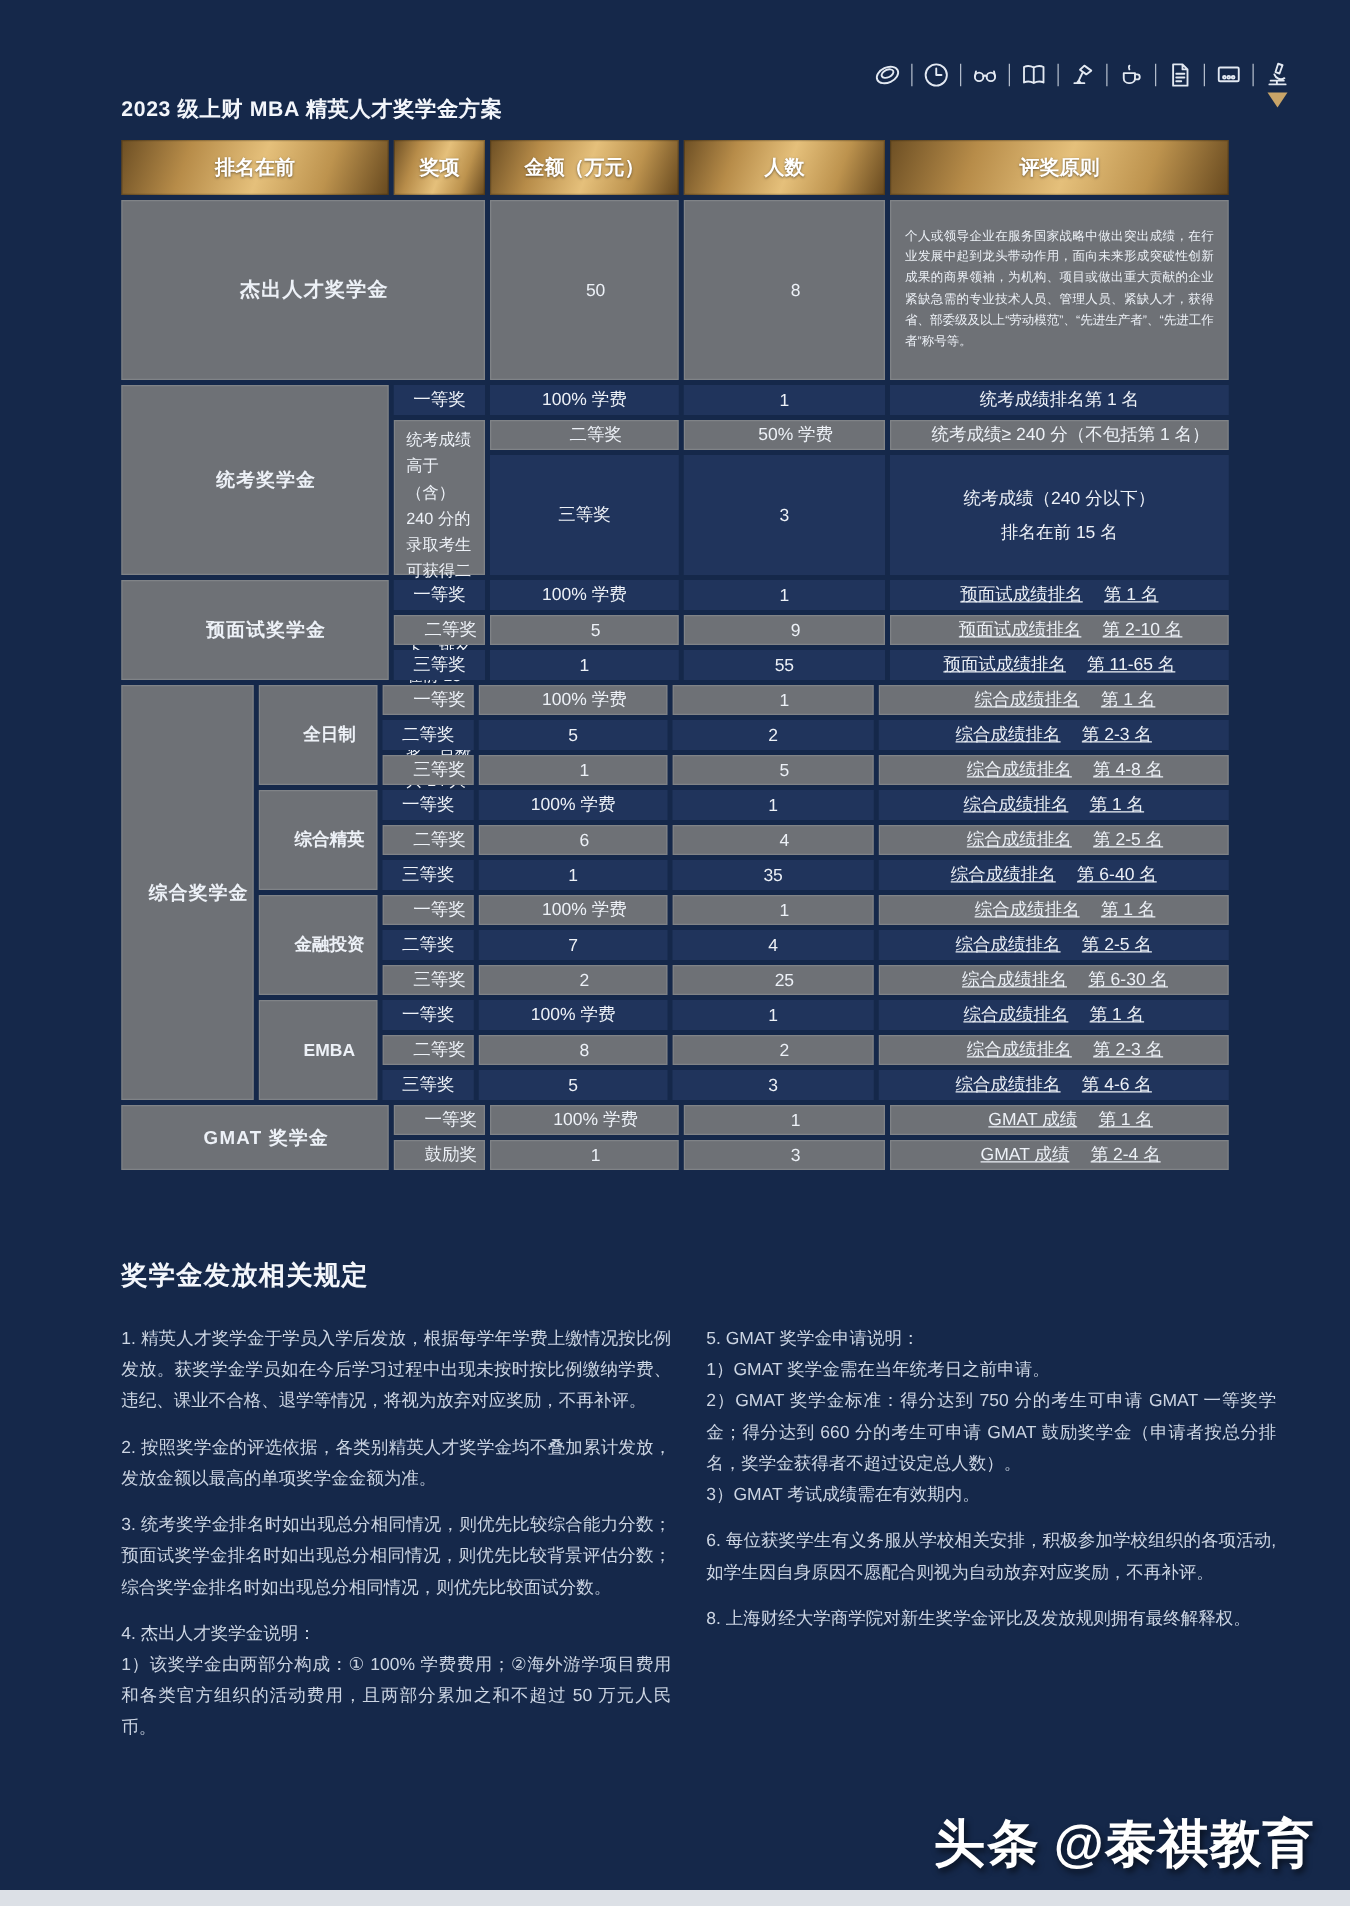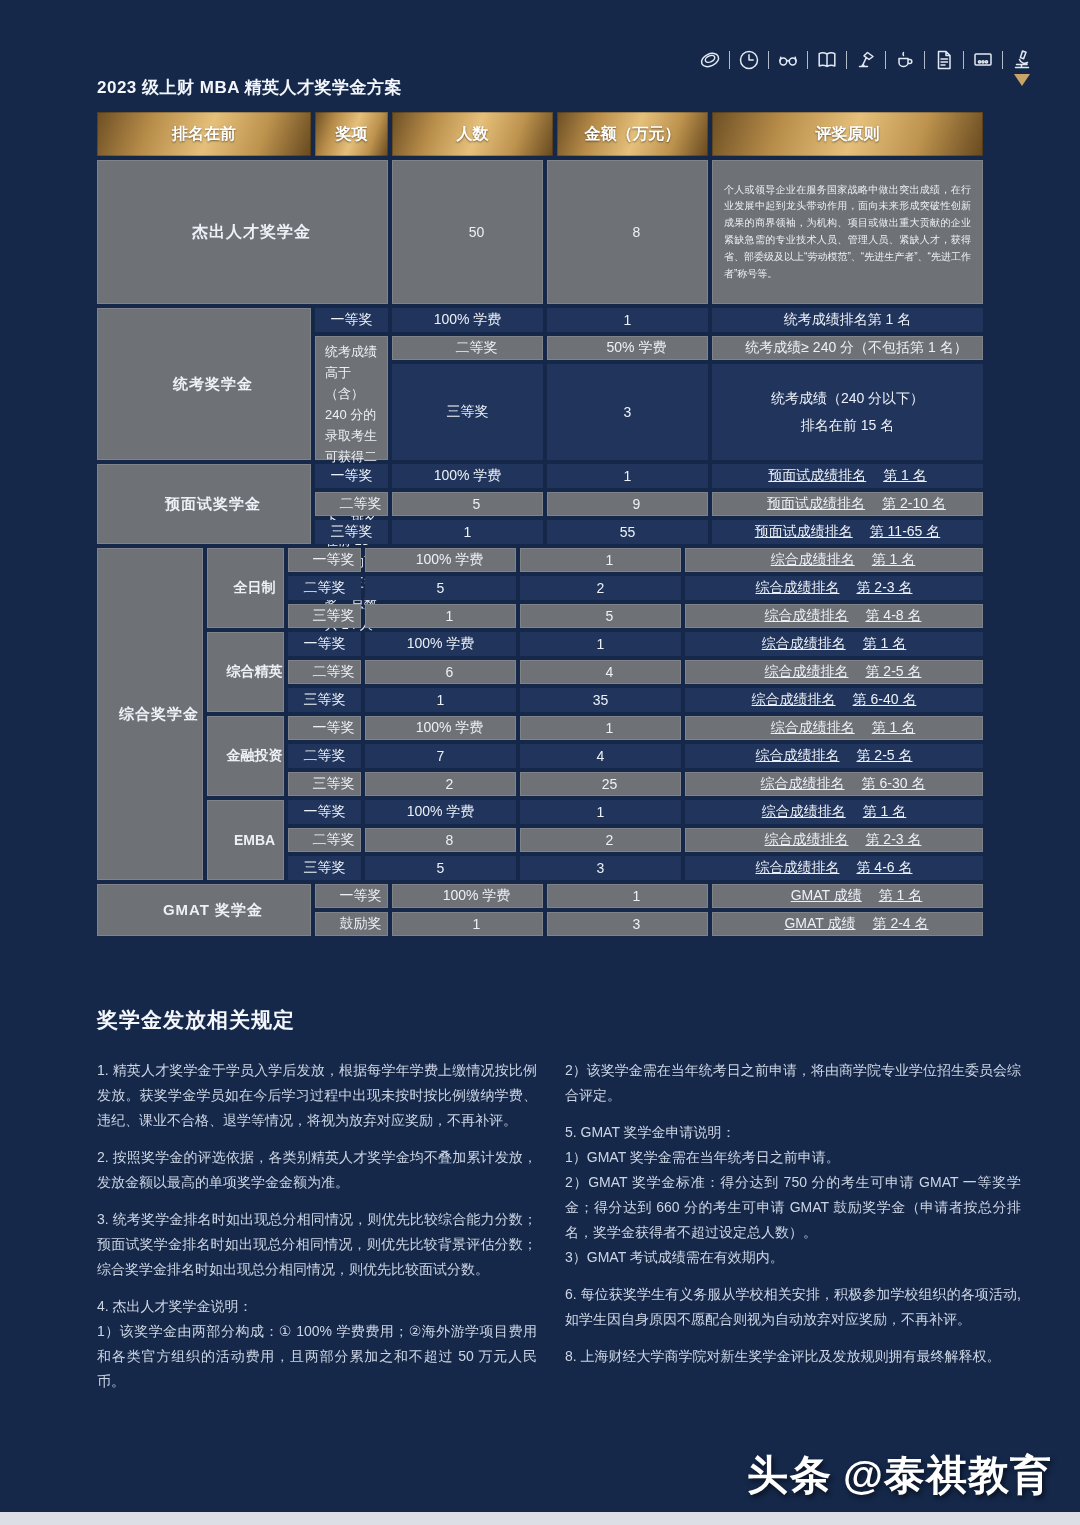--- a/index.html
+++ b/index.html
@@ -30,21 +30,21 @@
     background:linear-gradient(110deg,#6d4f24 0%,#b78c49 25%,#e5c07b 52%,#bd934e 76%,#67491f 100%);
     text-shadow:0 1px 2px rgba(0,0,0,.5); box-shadow:inset 0 0 0 1px rgba(0,0,0,.22); }
   .w-cat{width:214px}.w-award{width:73px}.w-amount{width:151px}.w-count{width:161px}.fill{flex:1}
   .sec { display:flex; gap:4px; margin-bottom:4px; align-items:stretch; }
   .cell { display:flex; align-items:center; justify-content:center; font-size:14px; color:#edf1f7; }
   .gray { background:#6e7176; box-shadow:inset 0 0 0 1px rgba(255,255,255,.13);padding-left:18px; }
   .dark { background:#20345c; }
   .cat { width:214px; font-weight:bold; font-size:15px; letter-spacing:1px; }
   .catwide { width:291px; font-weight:bold; font-size:16px; letter-spacing:1px; }
   .catnarrow { width:106px; font-weight:bold; font-size:15px; letter-spacing:1px; }
-  .subcat { width:77px; font-weight:bold; font-size:14px; }
+  .subcat { width:95px; font-weight:bold; font-size:14px; }
   .rows { flex:1; display:flex; flex-direction:column; gap:4px; }
   .row { display:flex; gap:4px; height:24px; }
   .groups { flex:1; display:flex; flex-direction:column; gap:4px; }
   .group { display:flex; gap:4px; }
   .sec-outstanding { height:144px; }
   .para { font-size:10px; line-height:1.68; padding:8px 12px; text-align:justify;
     justify-content:flex-start; }
   .ugrid { flex:1; display:grid; grid-template-columns:73px 151px 161px 1fr;
     grid-template-rows:24px 24px 96px; gap:4px; }
   .ugrid .cell { height:auto; }
@@ -135,22 +135,22 @@
     </span>
   </div>
 
   <h1 class="title">2023 级上财 MBA 精英人才奖学金方案</h1>
 
   <div class="tbl">
 
     <div class="hrow">
       <div class="hcell w-cat">排名在前</div>
       <div class="hcell w-award">奖项</div>
+      <div class="hcell w-amount">金额（万元）</div>
       <div class="hcell w-count">人数</div>
-      <div class="hcell w-amount">金额（万元）</div>
       <div class="hcell fill">评奖原则</div>
     </div>
 
     <div class="sec sec-outstanding">
       <div class="cell gray catwide">杰出人才奖学金</div>
       <div class="cell gray w-amount">50</div>
       <div class="cell gray w-count">8</div>
       <div class="cell gray fill para">个人或领导企业在服务国家战略中做出突出成绩，在行业发展中起到龙头带动作用，面向未来形成突破性创新成果的商界领袖，为机构、项目或做出重大贡献的企业紧缺急需的专业技术人员、管理人员、紧缺人才，获得省、部委级及以上“劳动模范”、“先进生产者”、“先进工作者”称号等。</div>
     </div>
 
@@ -376,21 +376,20 @@
     <h2>奖学金发放相关规定</h2>
     <div class="cols">
       <div class="col-l">
         <p>1. 精英人才奖学金于学员入学后发放，根据每学年学费上缴情况按比例发放。获奖学金学员如在今后学习过程中出现未按时按比例缴纳学费、违纪、课业不合格、退学等情况，将视为放弃对应奖励，不再补评。</p>
         <p>2. 按照奖学金的评选依据，各类别精英人才奖学金均不叠加累计发放，发放金额以最高的单项奖学金金额为准。</p>
         <p>3. 统考奖学金排名时如出现总分相同情况，则优先比较综合能力分数；预面试奖学金排名时如出现总分相同情况，则优先比较背景评估分数；综合奖学金排名时如出现总分相同情况，则优先比较面试分数。</p>
         <p>4. 杰出人才奖学金说明：
 1）该奖学金由两部分构成：① 100% 学费费用；②海外游学项目费用和各类官方组织的活动费用，且两部分累加之和不超过 50 万元人民币。</p>
       </div>
       <div class="col-r">
-        <p>2）该奖学金需在当年统考日之前申请，将由商学院专业学位招生委员会综合评定。</p>
         <p>5. GMAT 奖学金申请说明：
 1）GMAT 奖学金需在当年统考日之前申请。
 2）GMAT 奖学金标准：得分达到 750 分的考生可申请 GMAT 一等奖学金；得分达到 660 分的考生可申请 GMAT 鼓励奖学金（申请者按总分排名，奖学金获得者不超过设定总人数）。
 3）GMAT 考试成绩需在有效期内。</p>
         <p>6. 每位获奖学生有义务服从学校相关安排，积极参加学校组织的各项活动,如学生因自身原因不愿配合则视为自动放弃对应奖励，不再补评。</p>
         <p>8. 上海财经大学商学院对新生奖学金评比及发放规则拥有最终解释权。</p>
       </div>
     </div>
   </div>
 

